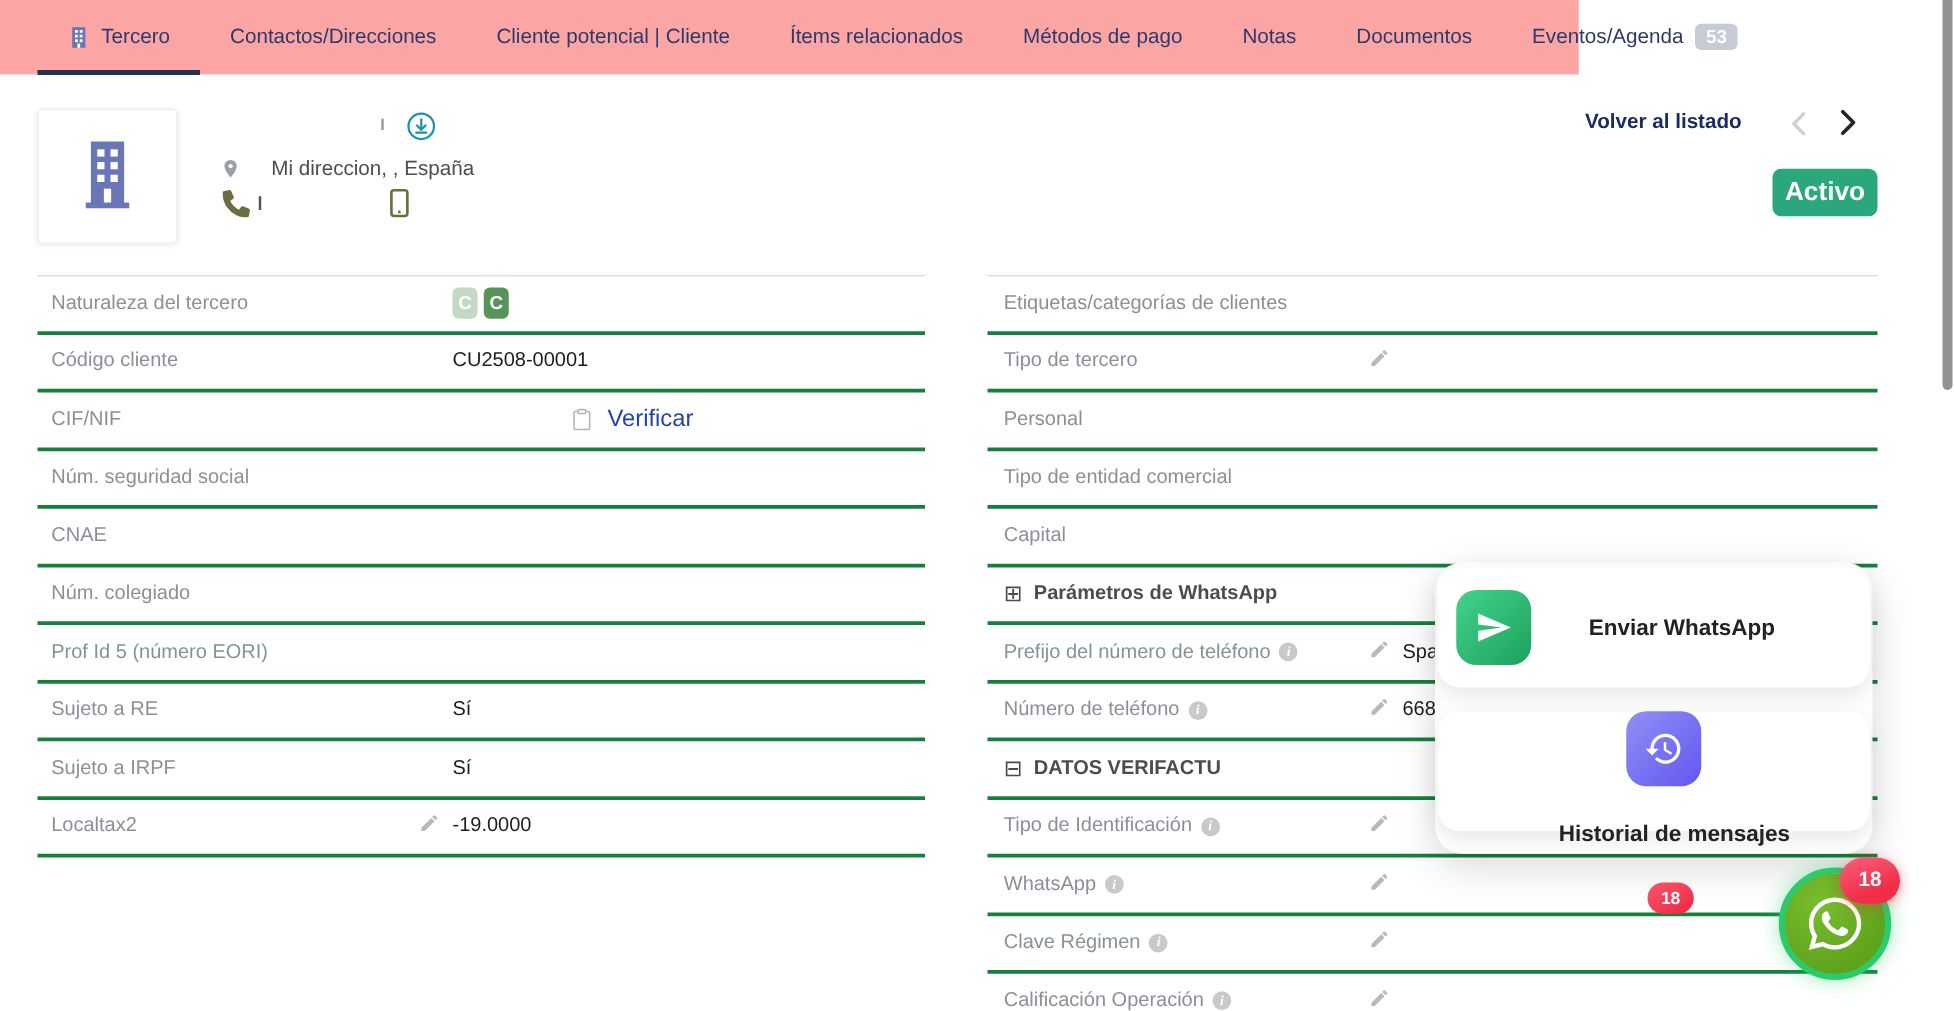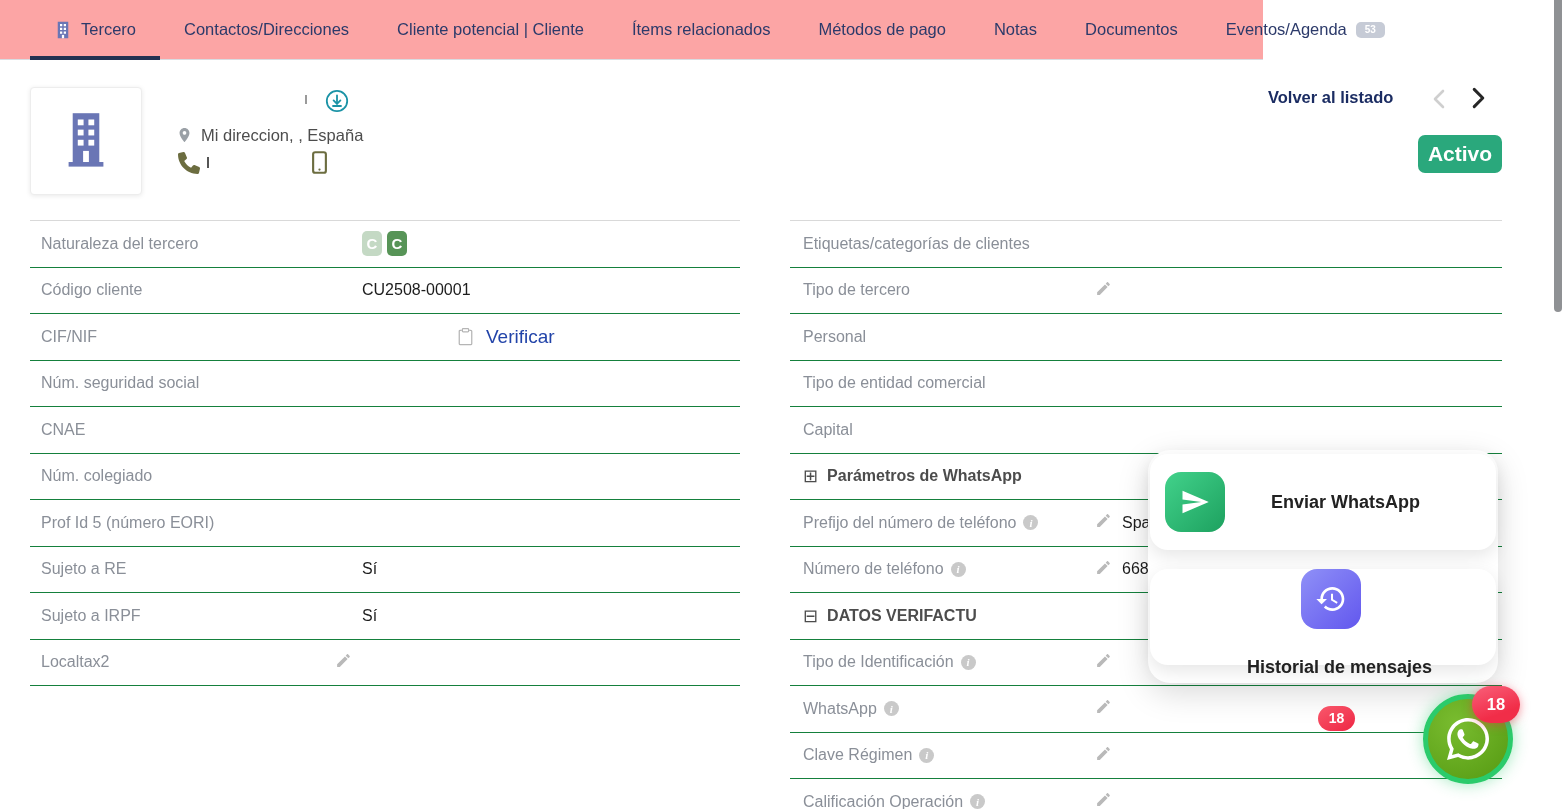--- a/index.html
+++ b/index.html
@@ -7,42 +7,42 @@
     width:1563px;height:809px;overflow:hidden;position:relative;
     background:#ffffff;font-family:"Liberation Sans",sans-serif;
     -webkit-font-smoothing:antialiased;
   }
   
   .tabbar{position:absolute;top:0;left:0;width:1263px;height:60px;
     border-bottom:1px solid #d9dce1;display:flex;align-items:center;padding-left:30px;box-sizing:border-box;background:#fca5a5;z-index:2;}
   .tab{position:relative;height:100%;display:flex;align-items:center;gap:9px;padding:0 24px;
     font-size:16.5px;color:#2c3a6a;cursor:pointer;white-space:nowrap;}
   .tab.active::after{content:"";position:absolute;left:0;right:0;bottom:-1px;height:4px;background:#233252;}
-  .tab-badge{background:#c6cbd6;color:#fff;font-size:10px;font-weight:bold;padding:3px 9px;border-radius:5px;line-height:1;}
+  .tab-badge{background:#c6cbd6;color:#fff;font-size:15px;font-weight:bold;padding:3px 9px;border-radius:5px;line-height:1;}
   
   .logo-card{position:absolute;left:30px;top:87px;width:110px;height:106px;background:#fff;
     border:1px solid #ededed;border-radius:4px;box-shadow:0 1px 5px rgba(0,0,0,.09);
     display:flex;align-items:center;justify-content:center;}
   .artifact{position:absolute;background:#9a9a9a;}
   .dl-icon{position:absolute;left:325px;top:89px;width:24px;height:24px;cursor:pointer;}
-  .addr-row{position:absolute;left:176px;top:124px;display:flex;align-items:center;gap:8px;
+  .addr-row{position:absolute;left:176px;top:124px;display:flex;align-items:center;gap:24px;
     font-size:16.5px;color:#4d4d4d;}
   .phone-ic{position:absolute;left:178px;top:152px;cursor:pointer;}
   .mobile-ic{position:absolute;left:311px;top:150px;cursor:pointer;}
   .back-link{position:absolute;left:1268px;top:88px;font-size:16.5px;font-weight:bold;color:#1b2c62;cursor:pointer;}
   .nav-prev{position:absolute;left:1432px;top:89px;cursor:default;}
   .nav-next{position:absolute;left:1471px;top:87px;cursor:pointer;}
   .status-badge{position:absolute;left:1418px;top:135px;width:84px;height:38px;border-radius:7px;
     background:#2aa87c;color:#fff;font-weight:bold;font-size:21px;
     display:flex;align-items:center;justify-content:center;}
   
   .table{position:absolute;top:220px;border-top:1px solid #d9d9d9;}
   #left-table{left:30px;width:710px;}
   #right-table{left:790px;width:712px;}
-  .row{height:46.5px;border-bottom:1px solid #15803d;display:flex;align-items:center;box-sizing:border-box;}
+  .row{height:46.5px;border-bottom:3px solid #15803d;display:flex;align-items:center;box-sizing:border-box;}
   .lbl{width:332px;flex:none;display:flex;align-items:center;color:#8a8f98;font-size:16px;
     padding-left:11px;box-sizing:border-box;gap:7px;}
   #right-table .lbl{padding-left:13px;}
   .pencil{margin-left:auto;margin-right:10px;flex:none;cursor:pointer;}
   .val{flex:1;display:flex;align-items:center;color:#1d1d1d;font-size:16px;}
   .sec-glyph{font-size:18px;color:#4c4c4c;margin-right:9px;line-height:1;cursor:pointer;}
   .sec-title{font-weight:bold;color:#4c4c4c;font-size:16px;}
   .section-row{padding-left:11px;}
   #right-table .section-row{padding-left:13px;}
   .info-ic{width:15px;height:15px;border-radius:50%;background:#c9c9c9;color:#fff;flex:none;
@@ -278,20 +278,23 @@
 
   <div class="row">
     <div class="lbl">
       <span>Localtax2</span>
       <span class="pencil">
         <svg width="17" height="17" viewBox="0 0 24 24">
             <path fill="#b9b9b9" d="M3 17.25V21h3.75L17.81 9.94l-3.75-3.75L3 17.25zM20.71 7.04c.39-.39.39-1.02 0-1.41l-2.34-2.34c-.39-.39-1.02-.39-1.41 0l-1.83 1.83 3.75 3.75 1.83-1.83z"></path>
           </svg>
       </span>
     </div>
+    <div class="val">
+        <span>-19.0000</span>
+      </div>
   </div>
 
 </div>
 
 <div class="table" id="right-table">
 
   <div class="row">
     <div class="lbl">
         <span>Etiquetas/categorías de clientes</span>
       </div>

